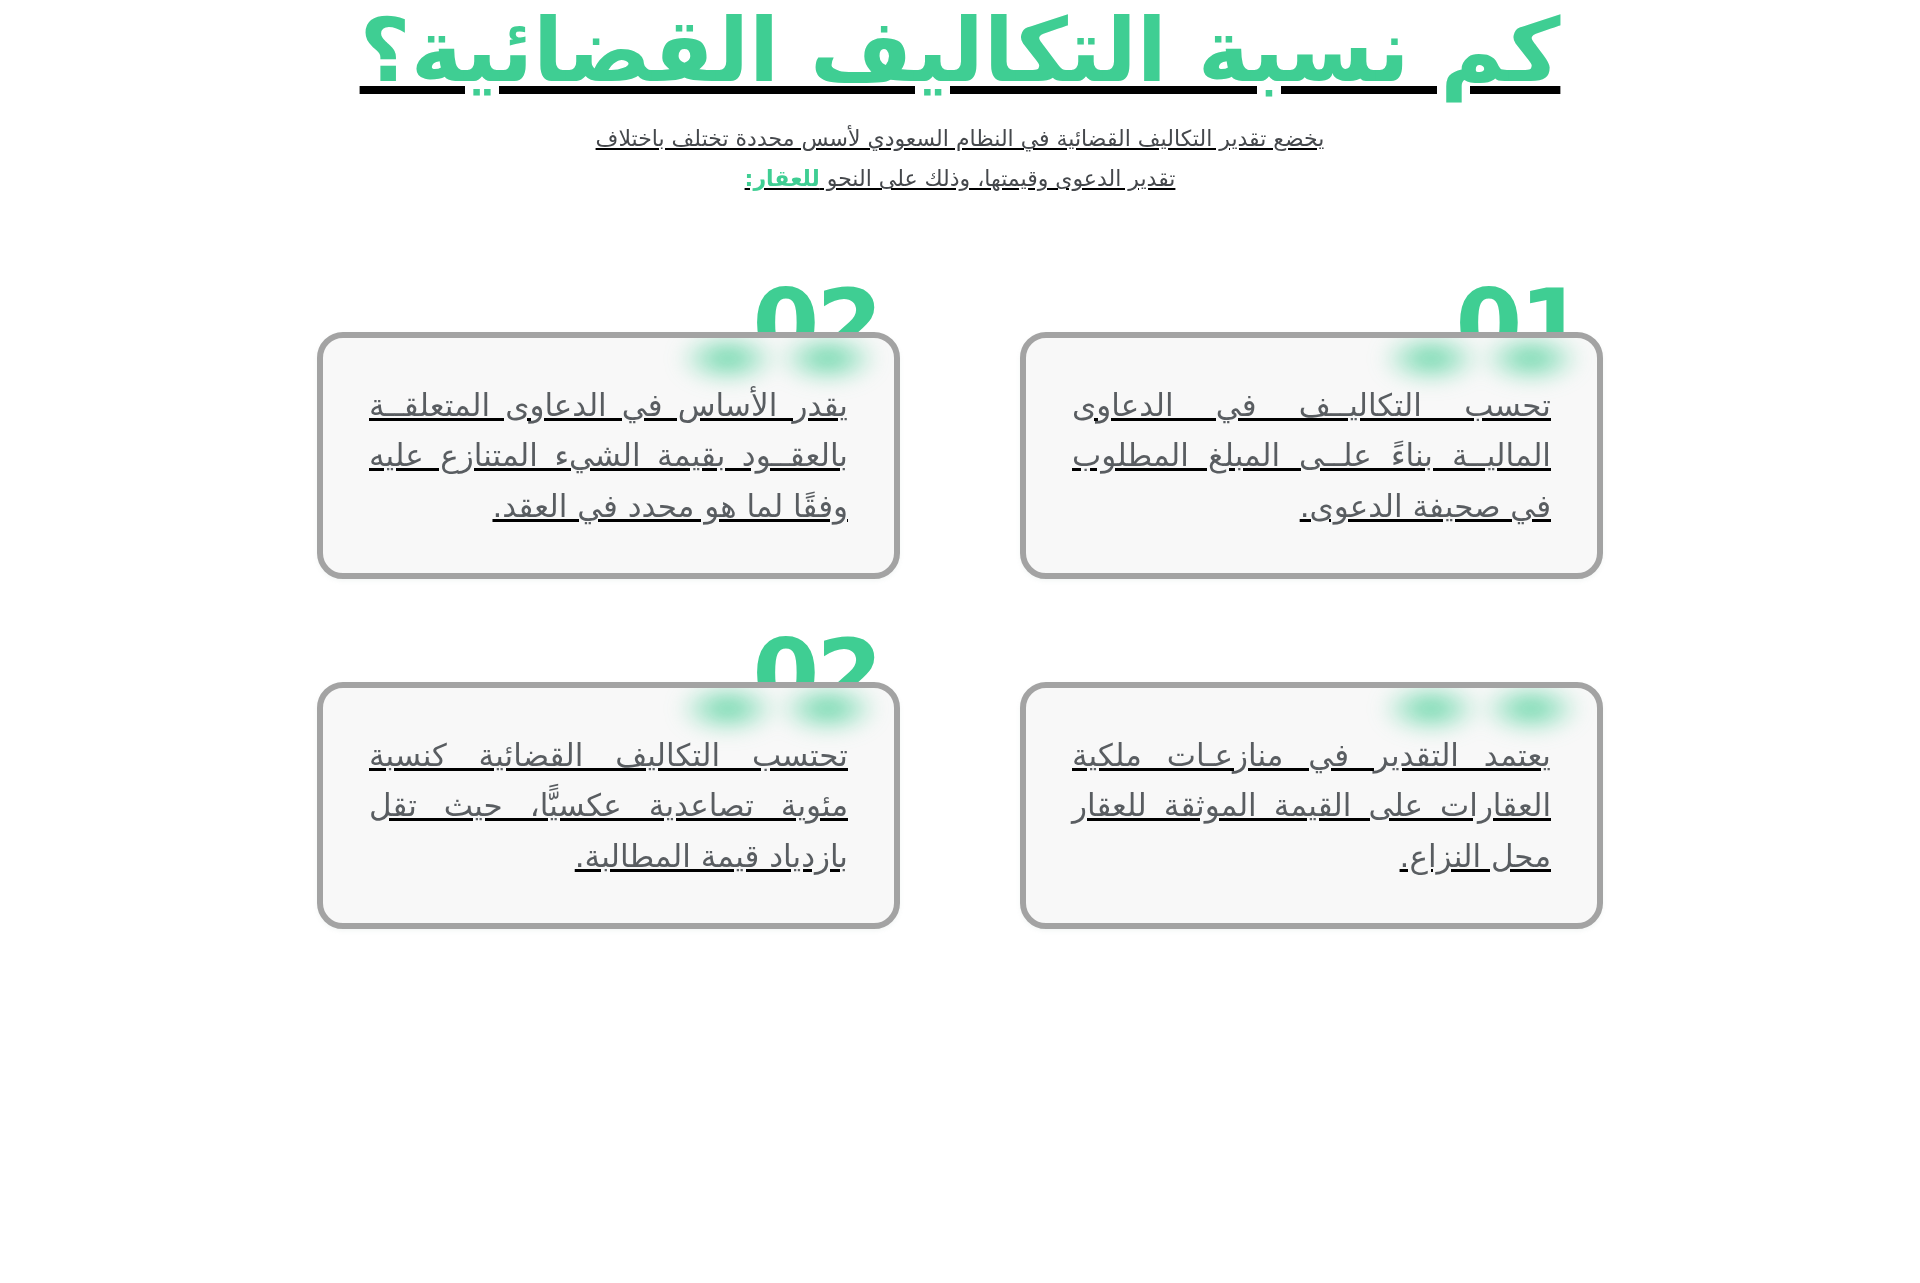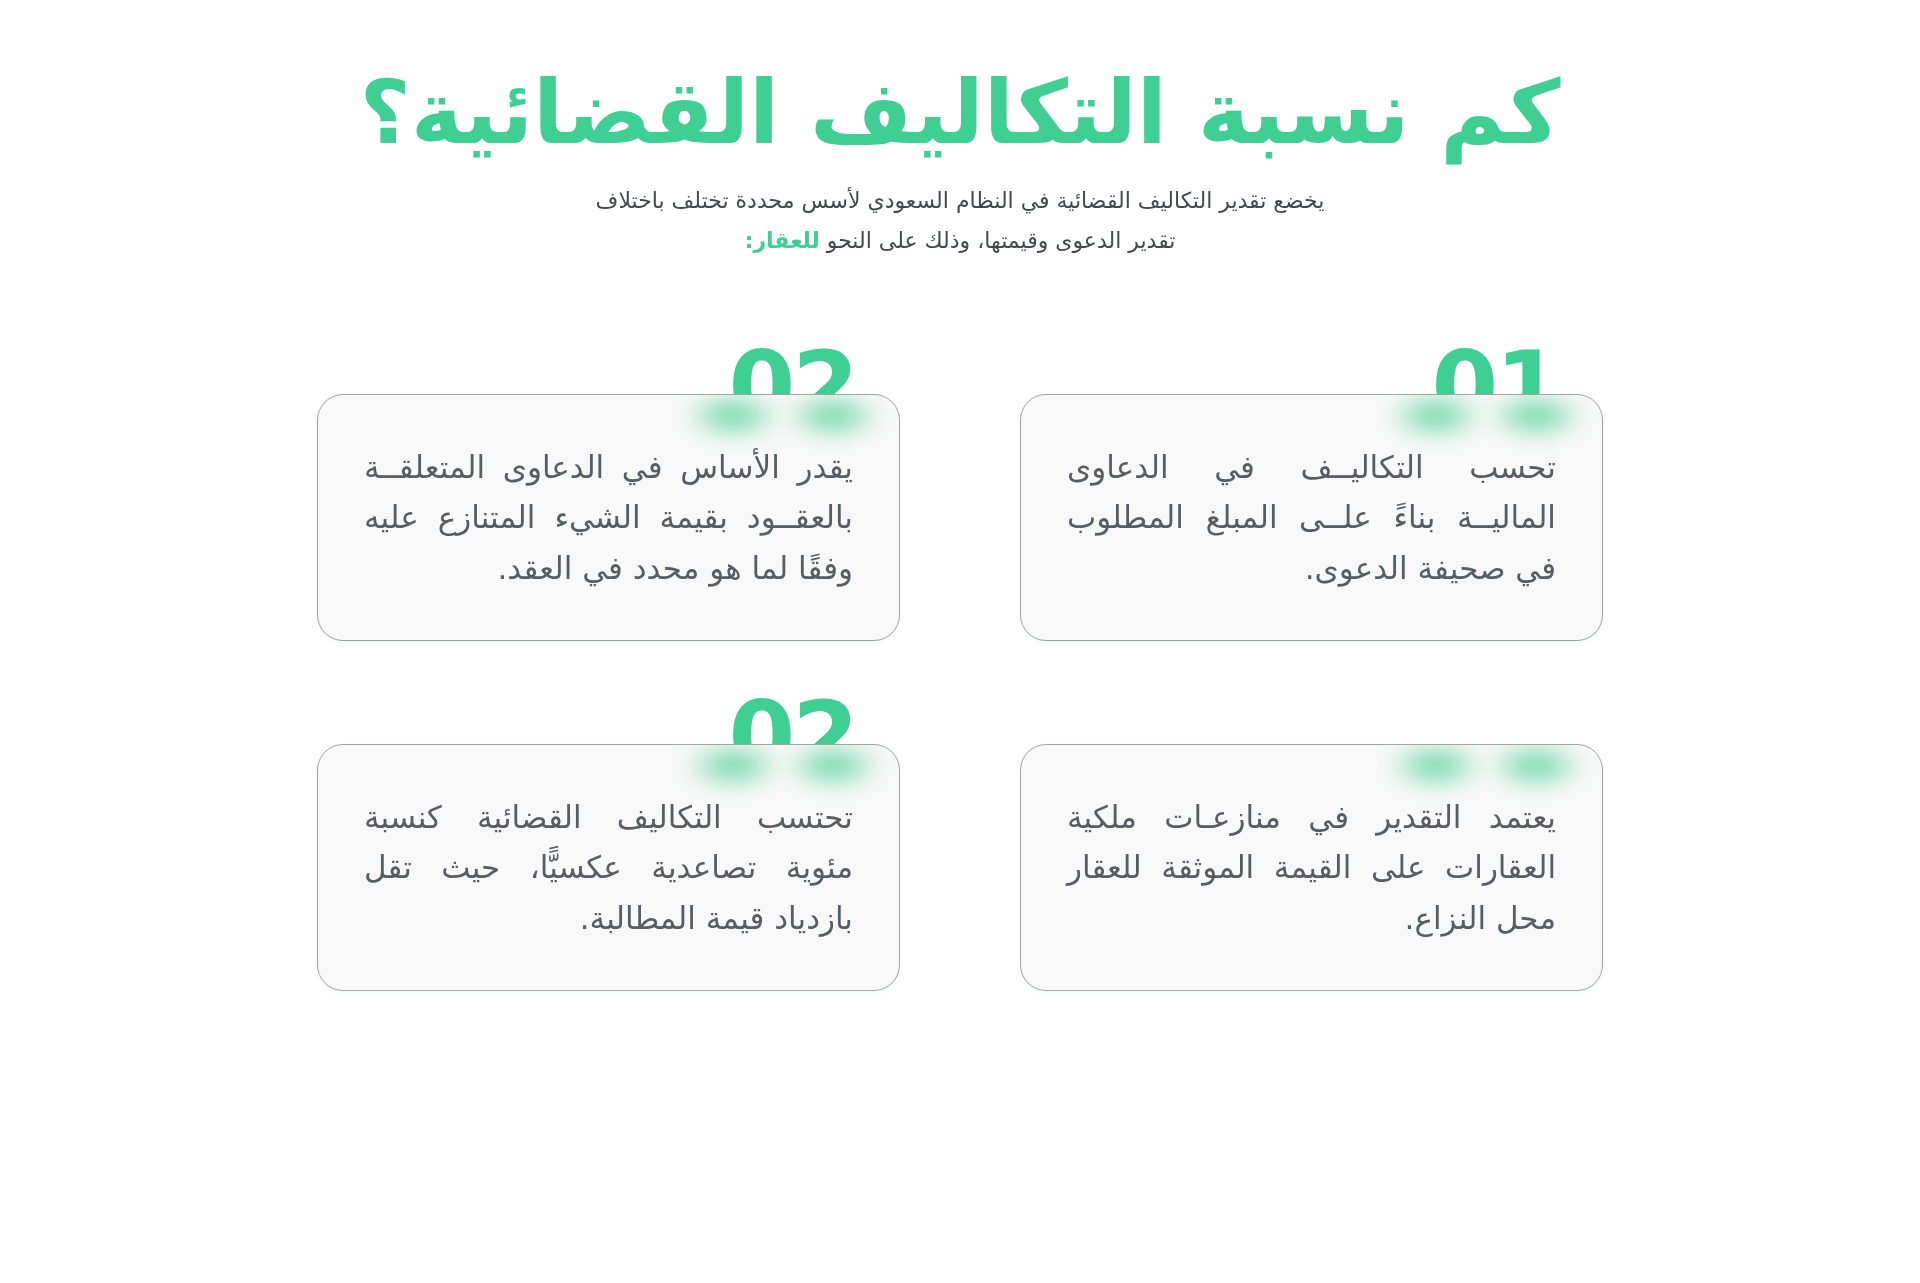--- a/index.html
+++ b/index.html
@@ -8,21 +8,21 @@
     width: 1920px;
     height: 1283px;
     margin: 0 auto;
     font-family: "DejaVu Sans", sans-serif;
     direction: rtl;
     overflow: hidden;
   }
   .page {
     width: 100%;
     height: 100%;
-    padding-top: 62px;
+    text-decoration: underline;
   }
   
   .title {
     text-align: center;
     font-size: 88px;
     font-weight: bold;
     color: var(--accent);
     letter-spacing: 0;
     line-height: 1.15;
   }
@@ -46,35 +46,35 @@
     display: grid;
     grid-template-columns: 583px 583px;
     column-gap: 120px;
     row-gap: 103px;
     direction: rtl;
   }
   .cell { position: relative; }
   .num {
     position: absolute;
     top: -55px;
-    right: 44px;
+    right: 20px;
     z-index: 0;
     font-size: 96px;
     line-height: 1;
     font-weight: bold;
     letter-spacing: -3px;
     color: var(--accent);
   }
   .card {
     position: relative;
     z-index: 1;
     width: 583px;
     min-height: 247px;
     background: #f8f8f8;
-    border: 1px solid #a3a3a3;
+    border: 6px solid #a3a3a3;
     border-radius: 26px;
     box-shadow: 0 2px 4px rgba(140, 170, 158, 0.10);
     overflow: hidden;
     display: flex;
     align-items: center;
     padding: 30px 46px;
   }
   .glow {
     position: absolute;
     top: -18px;

